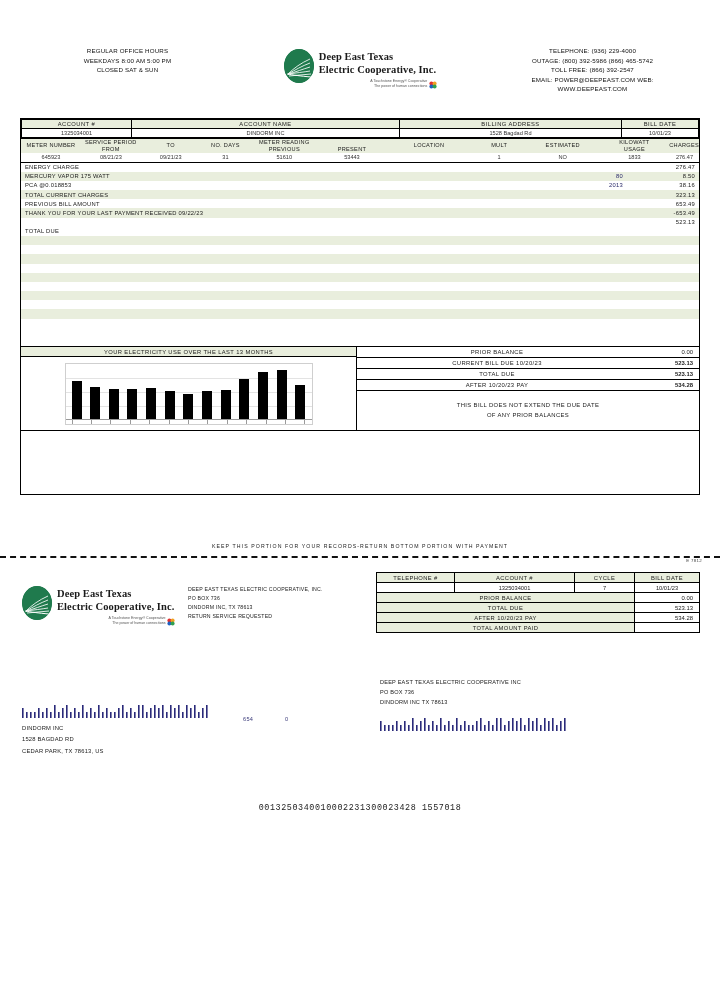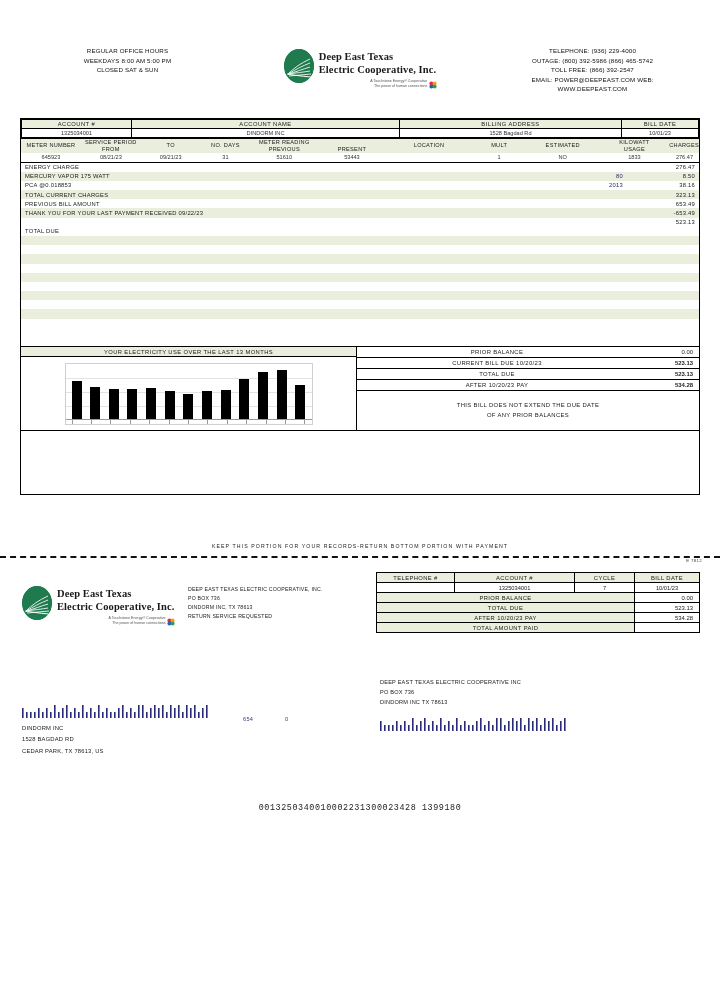--- a/index.html
+++ b/index.html
@@ -725,13 +725,13 @@
         <rect x="164" y="0" width="1.6" height="13"></rect>
       <rect x="168" y="3" width="1.6" height="10"></rect>
         <rect x="172" y="0" width="1.6" height="13"></rect>
       <rect x="176" y="7" width="1.6" height="6"></rect>
         <rect x="180" y="3" width="1.6" height="10"></rect>
       <rect x="184" y="0" width="1.6" height="13"></rect>
     </g>
   </svg>
 </div>
 
-<div class="scanline">0013250340010002231300023428  1399180</div>
+<div class="scanline">0013250340010002231300023428  1557018</div>
 
 </body></html>

